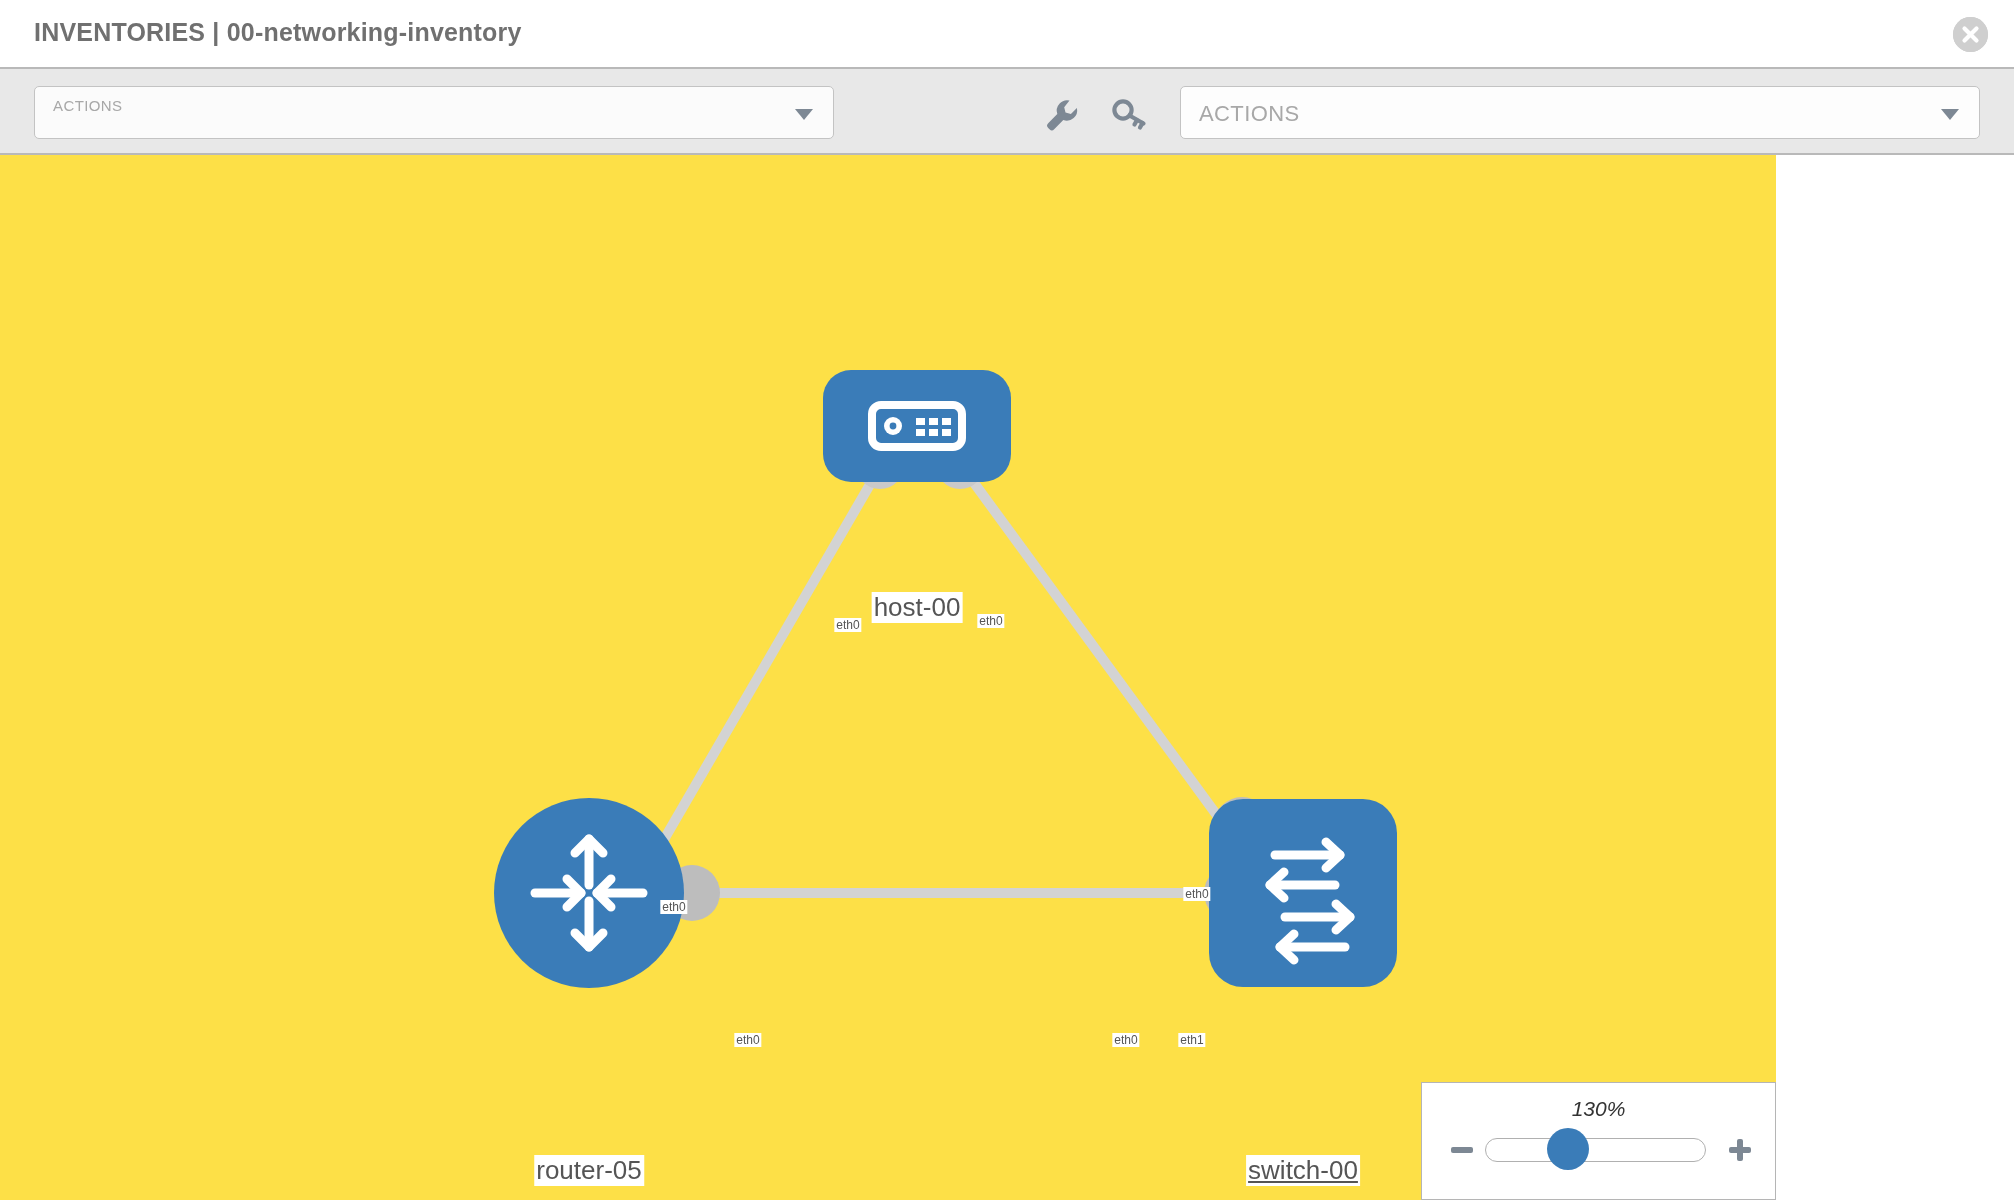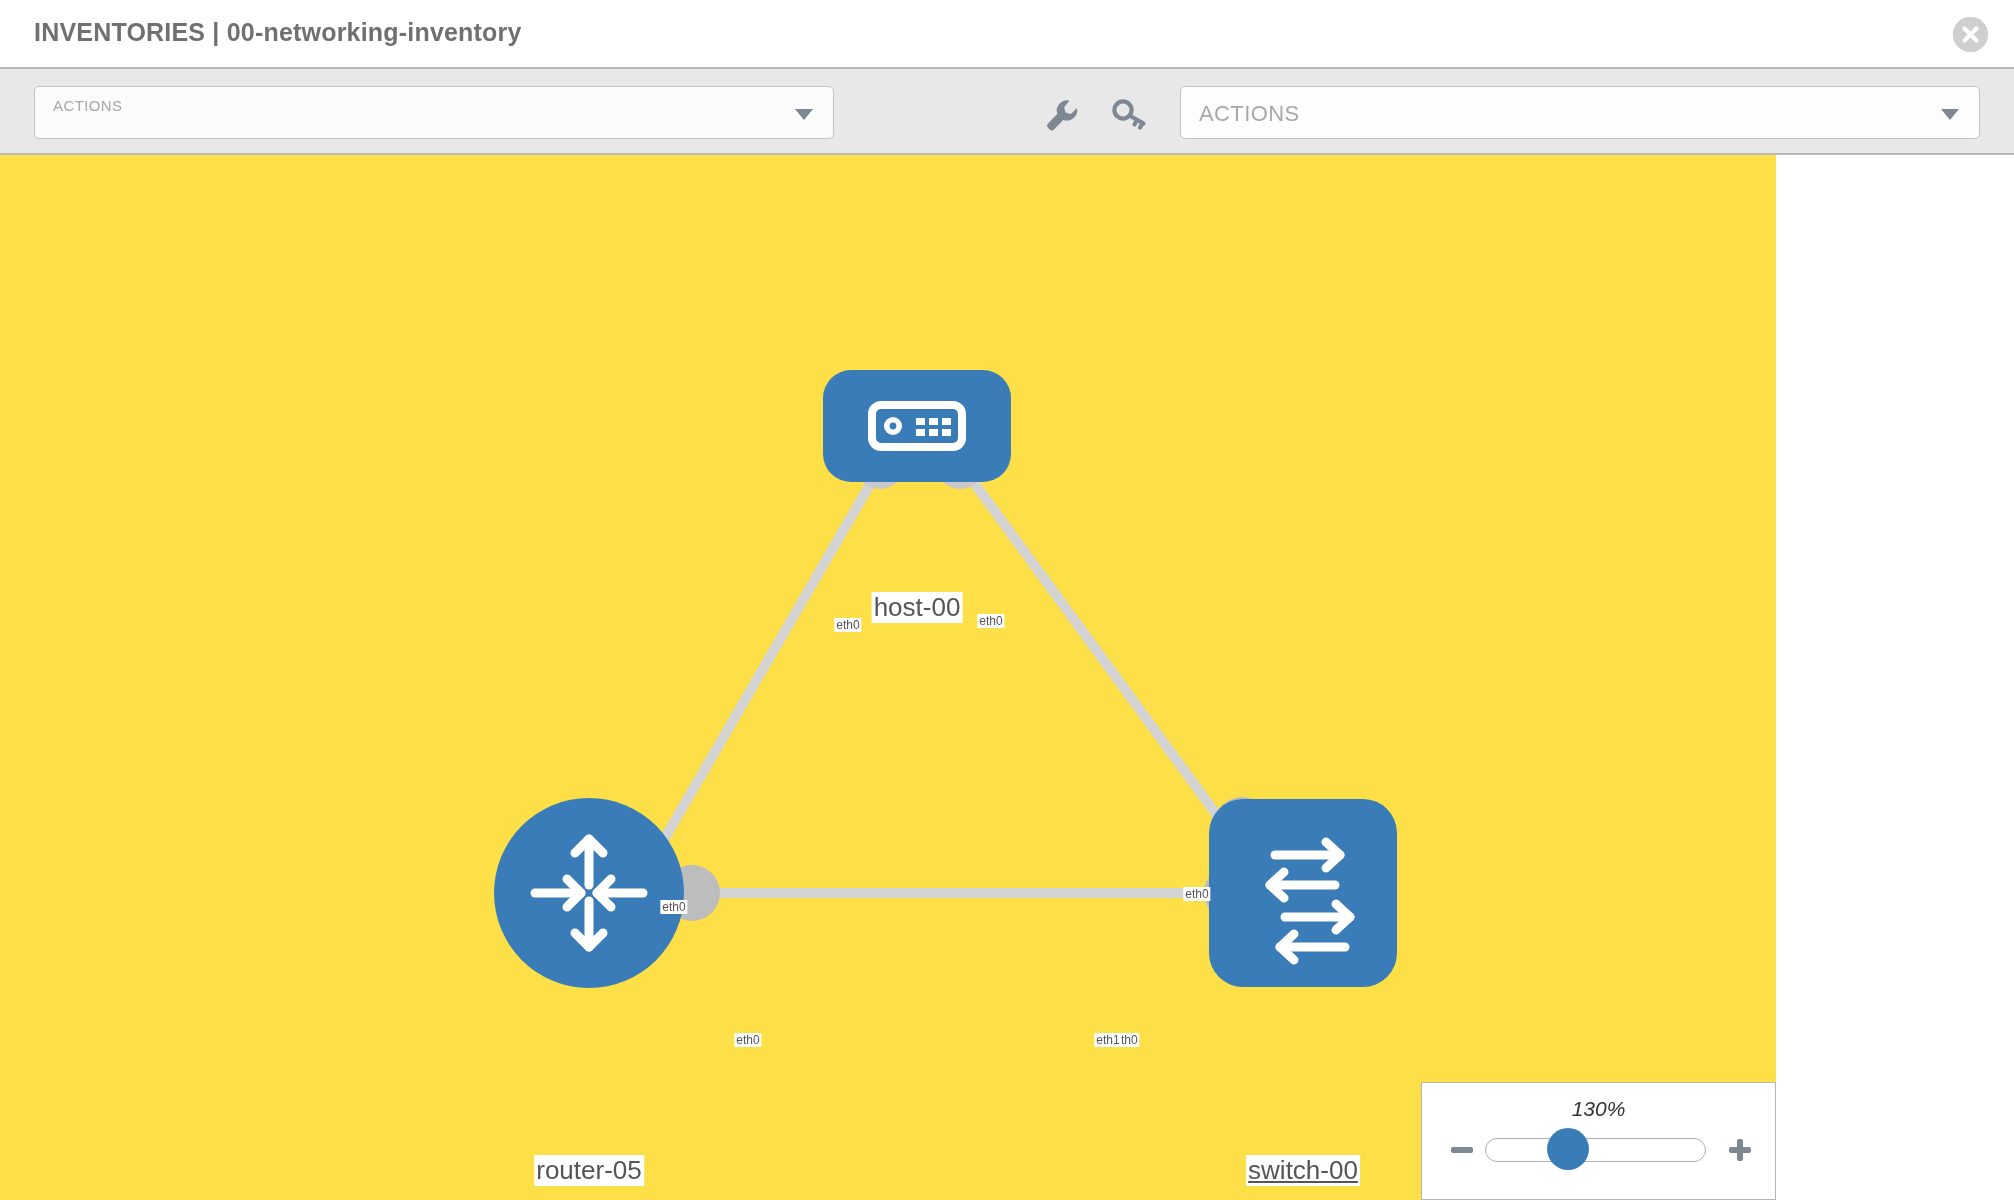--- a/index.html
+++ b/index.html
@@ -307,21 +307,21 @@
   <div class="node-label" style="left:917px; top:437px;">host-00</div>
   <div class="node-label" style="left:589px; top:1000px;">router-05</div>
   <div class="node-label" style="left:1303px; top:1000px;text-decoration:underline;">switch-00</div>
 
   <div class="iface-label" style="left:848px; top:470px;">eth0</div>
   <div class="iface-label" style="left:991px; top:466px;">eth0</div>
   <div class="iface-label" style="left:674px; top:752px;">eth0</div>
   <div class="iface-label" style="left:1197px; top:739px;">eth0</div>
   <div class="iface-label" style="left:748px; top:885px;">eth0</div>
   <div class="iface-label" style="left:1126px; top:885px;">eth0</div>
-  <div class="iface-label" style="left:1108px; top:885px;">eth1</div>
+  <div class="iface-label" style="left:1192px; top:885px;">eth1</div>
 
   <div class="zoom-panel">
     <div class="zoom-pct">130%</div>
 
     <div class="zoom-minus">
       <svg viewBox="0 0 26 26">
         <rect x="2" y="10" width="22" height="6" rx="2" fill="#7d8894"></rect>
       </svg>
     </div>
 

